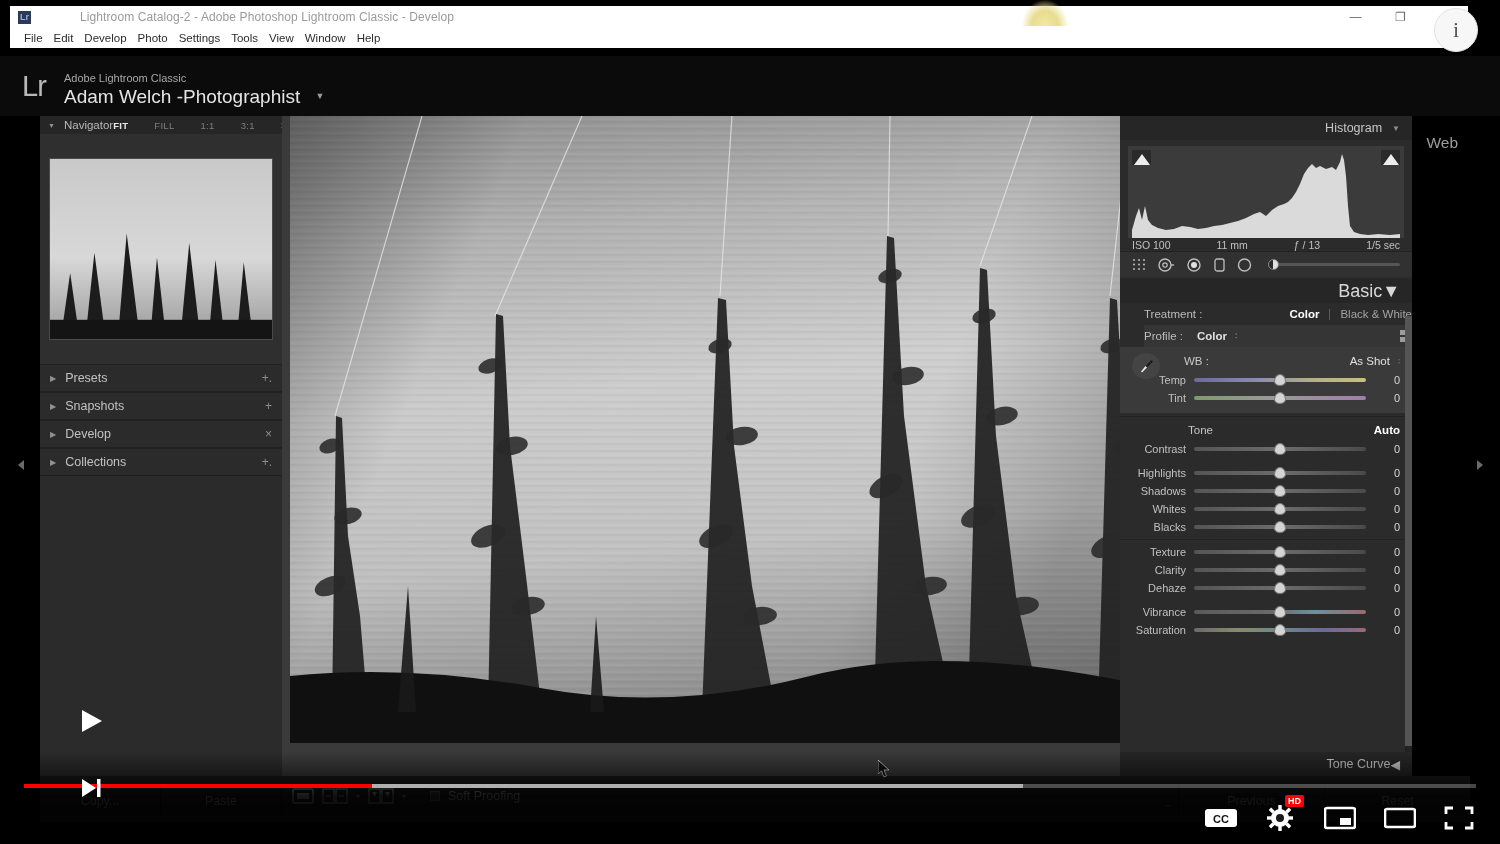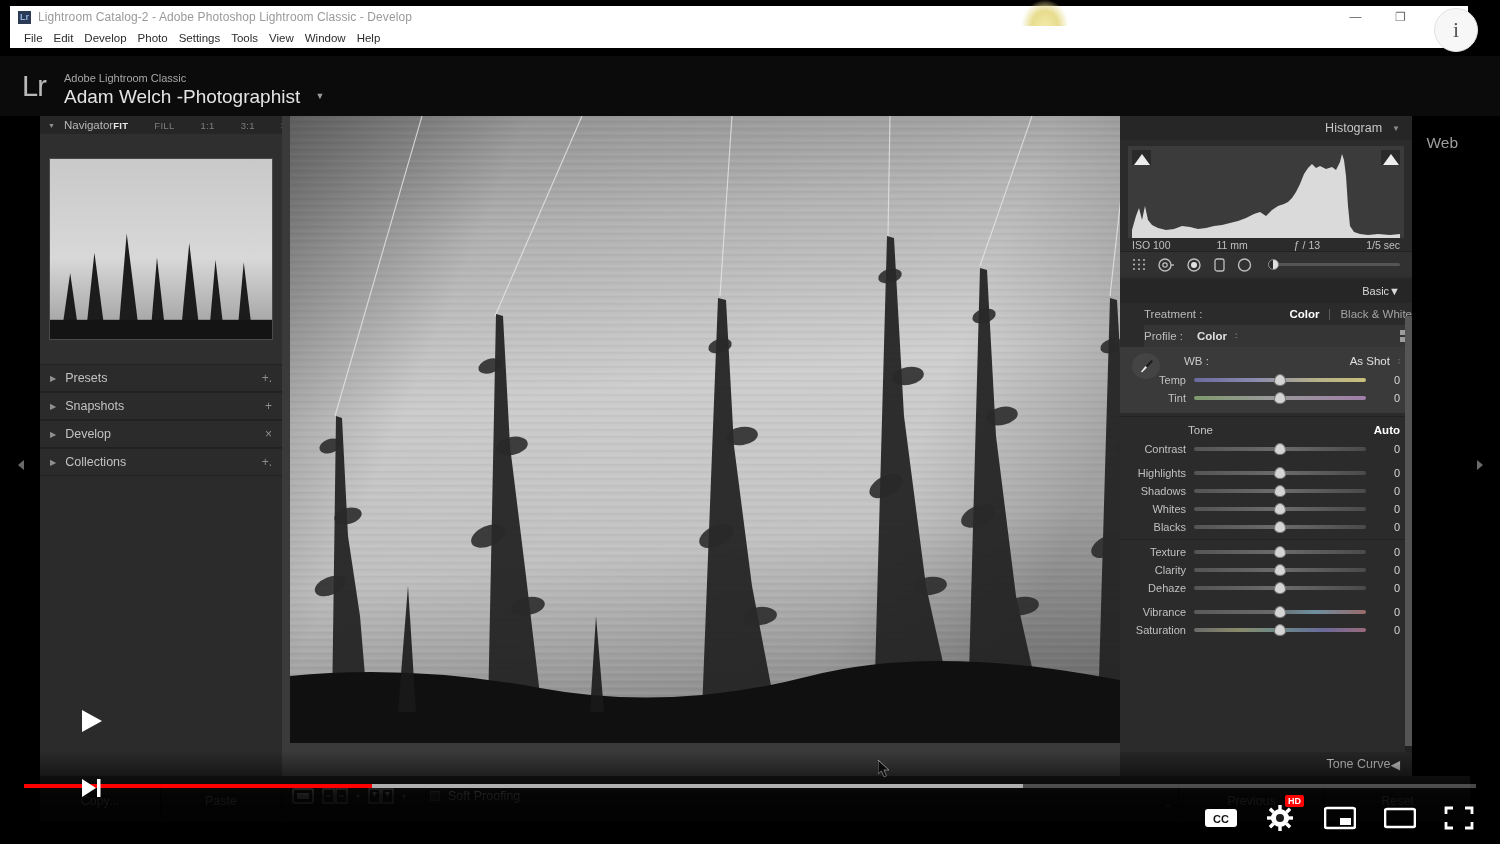--- a/index.html
+++ b/index.html
@@ -15,21 +15,21 @@
   .win-titlebar {
     position: absolute; left: 10px; top: 6px; width: 1458px; height: 42px;
     background: #ffffff; display: flex; flex-direction: column;
   }
   .win-title-row { height: 22px; display: flex; align-items: center; padding-left: 8px; position: relative; }
   .lr-mini-logo {
     width: 13px; height: 13px; background: #2b3a55; color: #8fb3e0;
     font-size: 9px; font-weight: bold; display: flex; align-items: center;
     justify-content: center; margin-right: 7px; font-family: "Liberation Sans", sans-serif;
   }
-  .win-title-text { font-size: 12px; color: #9a9a9a; letter-spacing: .1px; }
+  .win-title-text { font-size: 12px; color: #9a9a9a; letter-spacing: .1px; margin-left: 42px; }
   .win-ctrls { position: absolute; right: 0; top: 0; height: 22px; display: flex; }
   .win-ctrl { width: 45px; height: 22px; display: flex; align-items: center; justify-content: center; color: #6a6a6a; font-size: 12px; }
   .win-menu-row { height: 20px; display: flex; align-items: center; padding-left: 14px; gap: 11px; }
   .win-menu-item { font-size: 11.5px; color: #2c2c2c; }
 
   .info-badge {
     position: absolute; right: 22px; top: 8px; width: 44px; height: 44px;
     border-radius: 50%; background: #f7f7f7; border: 1px solid #e2e2e2;
     display: flex; align-items: center; justify-content: center;
     color: #555; font-size: 22px; font-family: "Liberation Serif", serif;
@@ -96,21 +96,21 @@
   .clip-tri i { display:block; width:0;height:0;border-left:8px solid transparent;border-right:8px solid transparent;border-bottom:11px solid #ededed; }
   .hist-meta { display: flex; justify-content: space-between; padding: 1px 12px 0 12px; font-size: 10.5px; color: #c0c0c0; }
   .orig-photo { display: flex; align-items: center; gap: 7px; padding: 6px 0 6px 11px; font-size: 11.5px; color: #b4b4b4; }
   .op-icon { width: 12px; height: 9px; border: 1px solid #9a9a9a; }
 
   .toolstrip { height: 26px; background: #313131; display: flex; align-items: center; gap: 12px; padding: 0 12px; border-top: 1px solid #222; }
   .ti { color: #bdbdbd; display: flex; align-items: center; }
   .tool-slider { flex: 1; height: 3px; background: #555; border-radius: 2px; position: relative; margin-left: 4px; }
   .tool-knob { position: absolute; left: 0; top: -4px; width: 11px; height: 11px; border-radius: 50%; background: linear-gradient(90deg,#2a2a2a 50%, #e0e0e0 50%); border: 1px solid #8a8a8a; }
 
-  .basic-head { height: 24px; background: #262626; display: flex; align-items: center; justify-content: flex-end; padding-right: 12px; font-size: 11px; color: #d8d8d8; margin-top: 2px; }
+  .basic-head { height: 24px; background: #262626; display: flex; align-items: center; justify-content: flex-end; padding-right: 12px; font-size: 18px; color: #d8d8d8; margin-top: 2px; }
   .row { display: flex; align-items: center; height: 22px; padding: 0 0; font-size: 11.5px; color: #bbb; margin-left: 24px; }
   .row.alt { background: #353535; }
   .treat-opts { margin-left: auto; display: flex; align-items: center; gap: 10px; }
   .t-opt { color: #a3a3a3; font-size: 11.5px; }
   .t-opt.active { color: #ffffff; font-weight: bold; }
   .t-sep { width: 1px; height: 11px; background: #5a5a5a; }
   .grid-icon { margin-left: auto; display: grid; grid-template-columns: 5px 5px; grid-template-rows: 5px 5px; gap: 2px; }
   .grid-icon i { background: #9c9c9c; display: block; }
 
   .wb-block { background: #3a3a3a; padding: 4px 0 6px 0; position: relative; }

